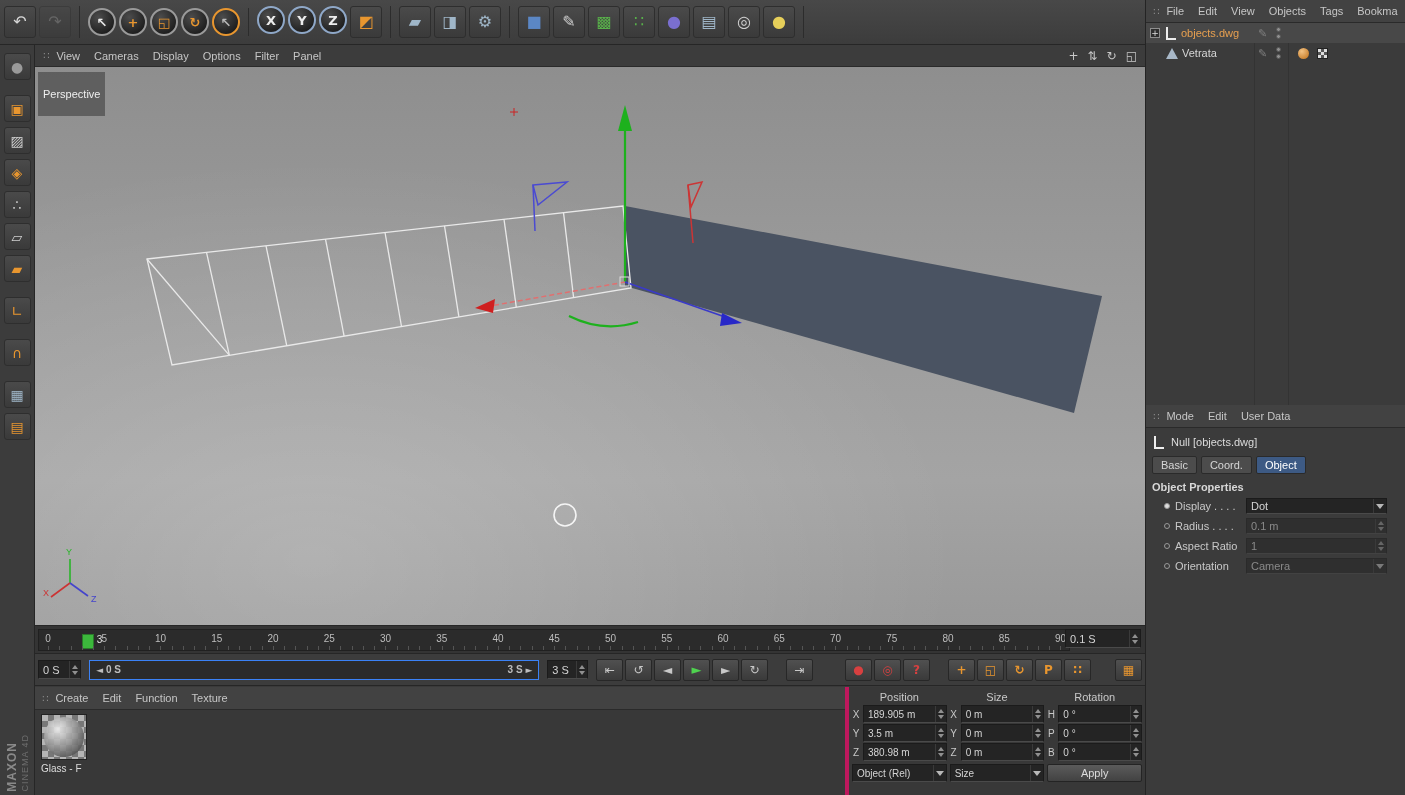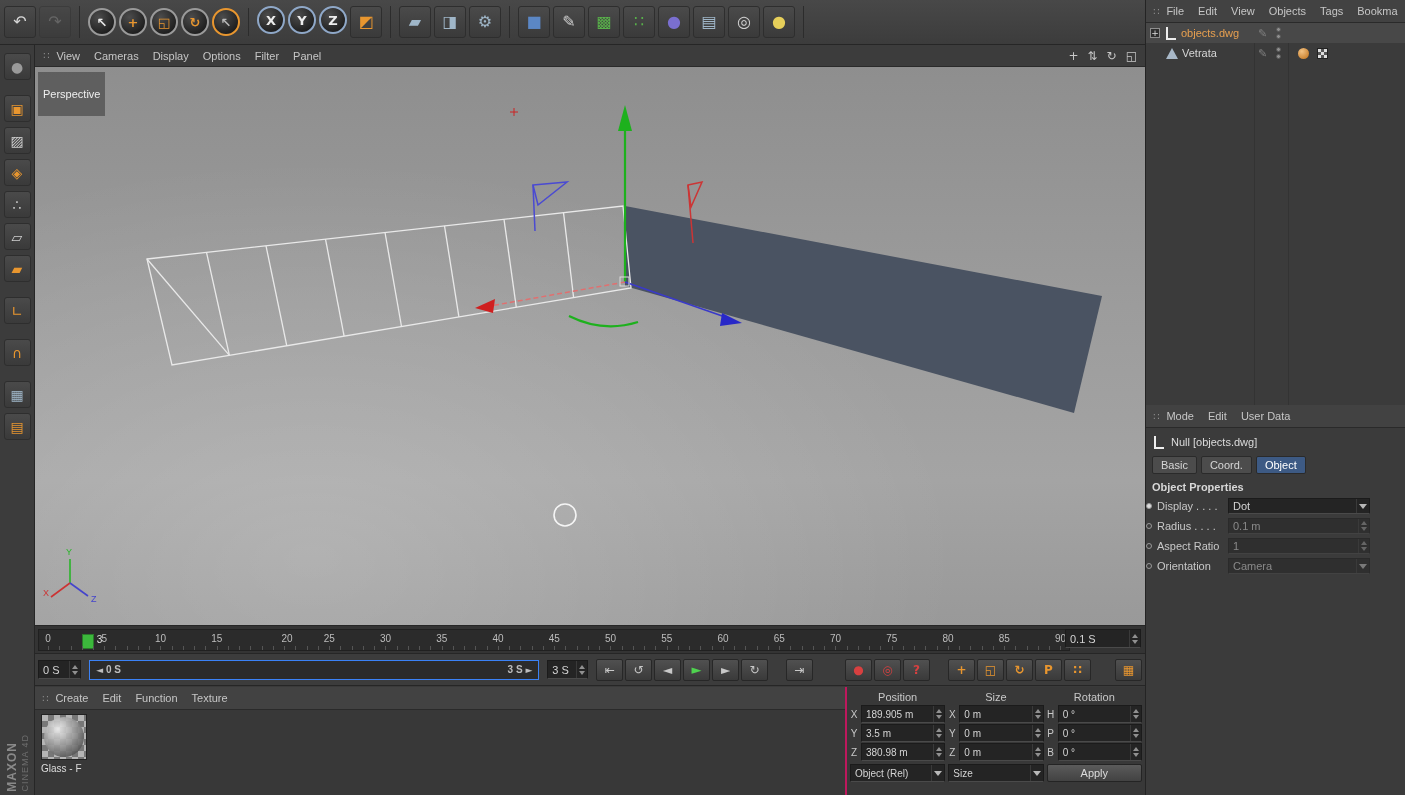--- a/index.html
+++ b/index.html
@@ -102,21 +102,21 @@
       linear-gradient(45deg,#777 25%,transparent 25%,transparent 75%,#777 75%),
       linear-gradient(45deg,#777 25%,#b5b5b5 25%,#b5b5b5 75%,#777 75%);
     background-size:12px 12px; background-position:0 0,6px 6px; cursor:pointer; }
   #mat-thumb::after { content:''; position:absolute; inset:2px; border-radius:50%;
     background:radial-gradient(circle at 35% 30%, #eeeeee, #9a9a9a 45%, #474747 85%); opacity:.9; }
   #mat-label { position:absolute; left:6px; top:76px; width:50px; color:#dcdcdc; font-size:10px;
     white-space:nowrap; overflow:hidden; }
 
   
   #coords { position:absolute; left:845px; top:687px; width:300px; height:108px;
-    background:#383838; border-left:2px solid #be185d; padding:2px 3px 0 3px; }
+    background:#383838; border-left:4px solid #be185d; padding:2px 3px 0 3px; }
   #coord-cols { display:flex; gap:3px; }
   .ccol { flex:1; }
   .chead { text-align:center; color:#c8c8c8; height:16px; line-height:16px; }
   .crow { display:flex; align-items:center; gap:3px; margin-bottom:1px; }
   .caxis { width:8px; text-align:center; color:#c8c8c8; font-size:10px; flex:none; }
   .crow .ffield { flex:1; height:18px; font-size:10px; }
   .cfoot { margin-top:3px; }
   .cfoot .ffield { height:18px; font-size:10px; cursor:pointer; }
   .applybtn { height:18px; background:linear-gradient(#5b5b5b,#424242); border:1px solid #242424;
     border-radius:2px; text-align:center; line-height:16px; color:#dcdcdc; cursor:pointer; }
@@ -156,21 +156,21 @@
       linear-gradient(45deg,#555 25%,#ddd 25%,#ddd 75%,#555 75%);
     background-size:6px 6px; background-position:0 0,3px 3px; }
 
   #attr-manager { position:absolute; top:405px; left:0; right:0; bottom:0; }
   #attr-title { height:20px; display:flex; align-items:center; gap:6px; padding:0 6px; color:#dcdcdc; margin-top:4px; }
   #attr-tabs { display:flex; gap:4px; padding:4px 6px 4px 6px; }
   .tab { padding:2px 8px; background:#4c4c4c; border:1px solid #2a2a2a; border-radius:2px;
     color:#d6d6d6; cursor:pointer; }
   .tab.active { background:#3d5a84; color:#fff; }
   #attr-section { padding:3px 6px; color:#d8d8d8; font-weight:bold; }
-  .arow { display:flex; align-items:center; height:20px; padding:0 0; }
+  .arow { display:flex; align-items:center; height:20px; padding:0 18px; }
   .alabel { width:82px; display:flex; align-items:center; gap:5px; color:#c8c8c8; flex:none; }
   .adot { width:6px; height:6px; border:1px solid #999; border-radius:50%; flex:none; cursor:pointer; }
   .adot.filled { background:#ddd; }
   .actl { width:142px; height:16px; cursor:pointer; }
   .actl.disabled { opacity:.5; }
 </style>
 </head>
 <body>
 
 <div id="app">
@@ -367,21 +367,21 @@
         </div>
     </div>
   </div>
 
   <div id="timeline">
     <div id="ruler">
         <span class="tick" style="left: 9px;">0</span>
         <span class="tick" style="left: 65.25px;">5</span>
         <span class="tick" style="left: 121.5px;">10</span>
         <span class="tick" style="left: 177.75px;">15</span>
-        <span class="tick" style="left: 248px; text-align: right;">20</span>
+        <span class="tick" style="left: 234px; text-align: right;">20</span>
         <span class="tick" style="left: 290.25px;">25</span>
         <span class="tick" style="left: 346.5px;">30</span>
         <span class="tick" style="left: 402.75px;">35</span>
         <span class="tick" style="left: 459px;">40</span>
         <span class="tick" style="left: 515.25px;">45</span>
         <span class="tick" style="left: 571.5px;">50</span>
         <span class="tick" style="left: 627.75px;">55</span>
         <span class="tick" style="left: 684px;">60</span>
         <span class="tick" style="left: 740.25px;">65</span>
         <span class="tick" style="left: 796.5px;">70</span>

